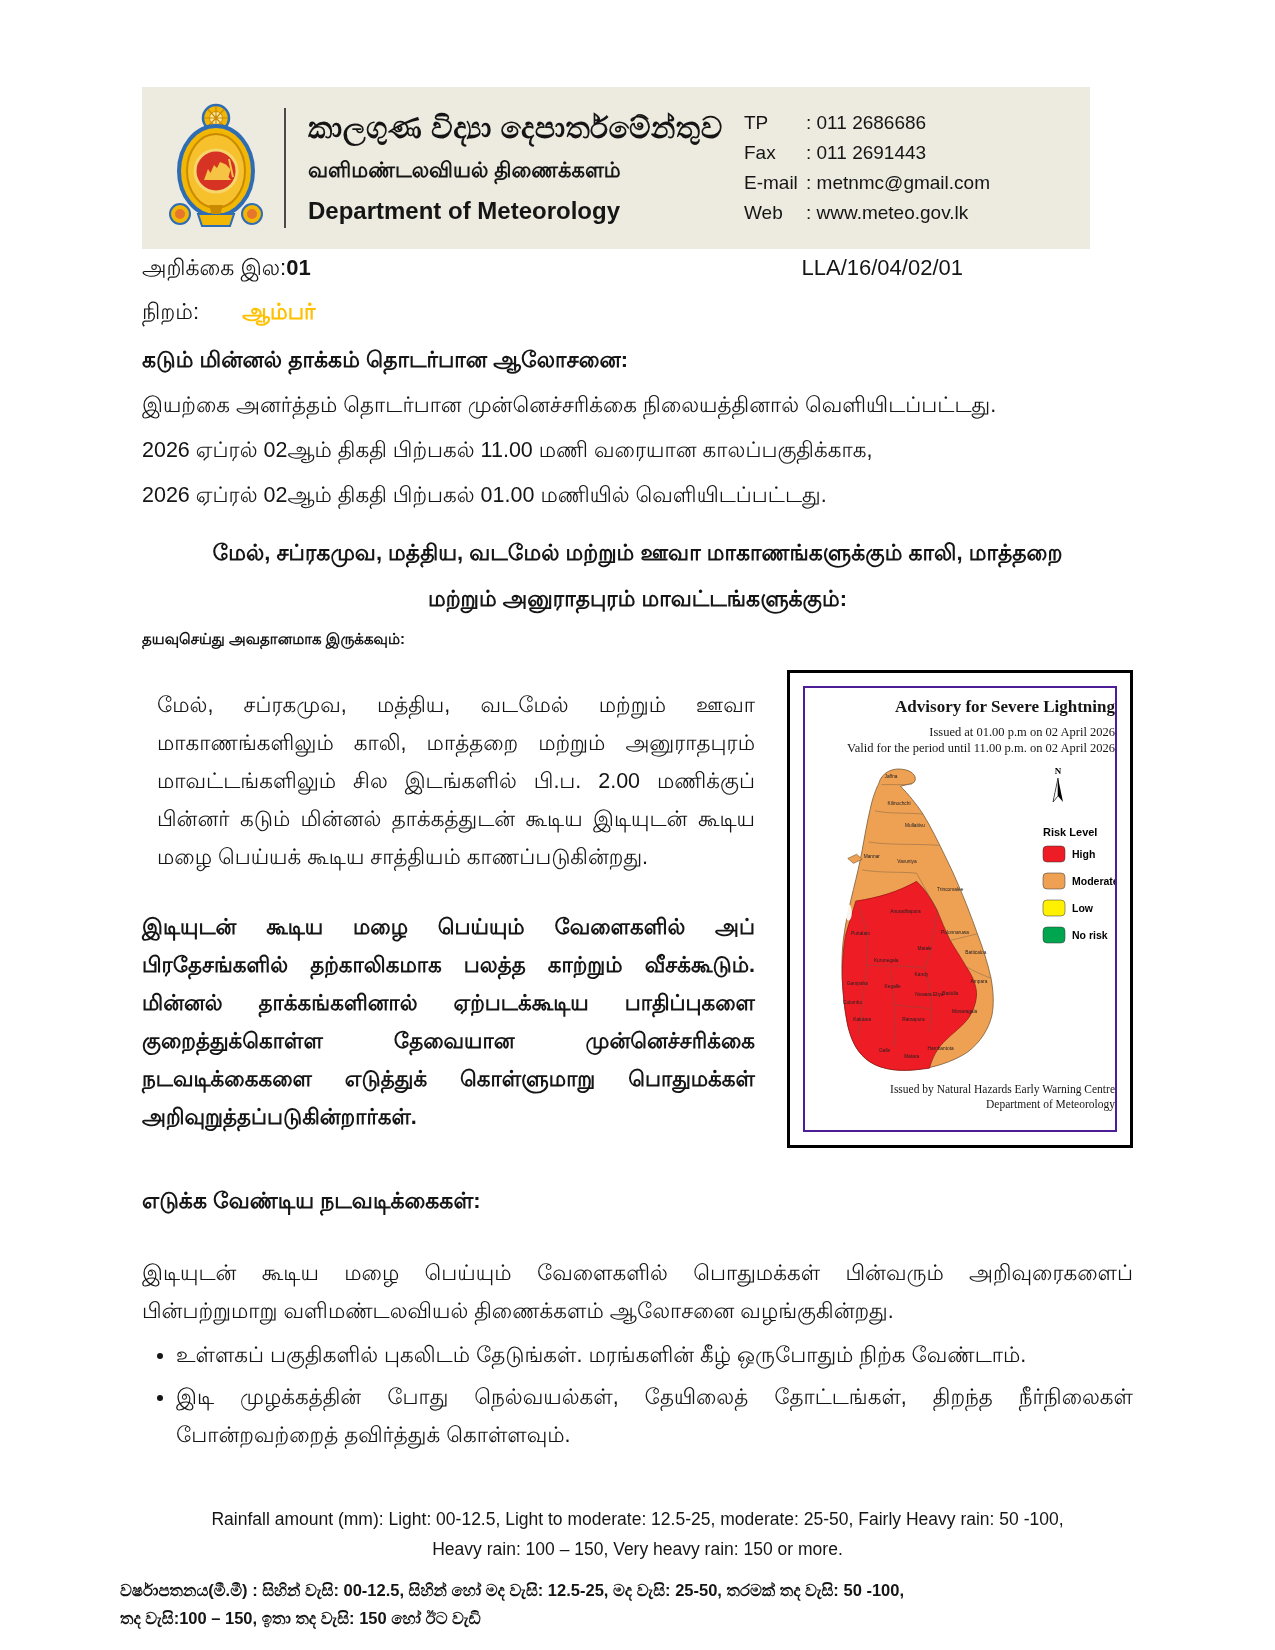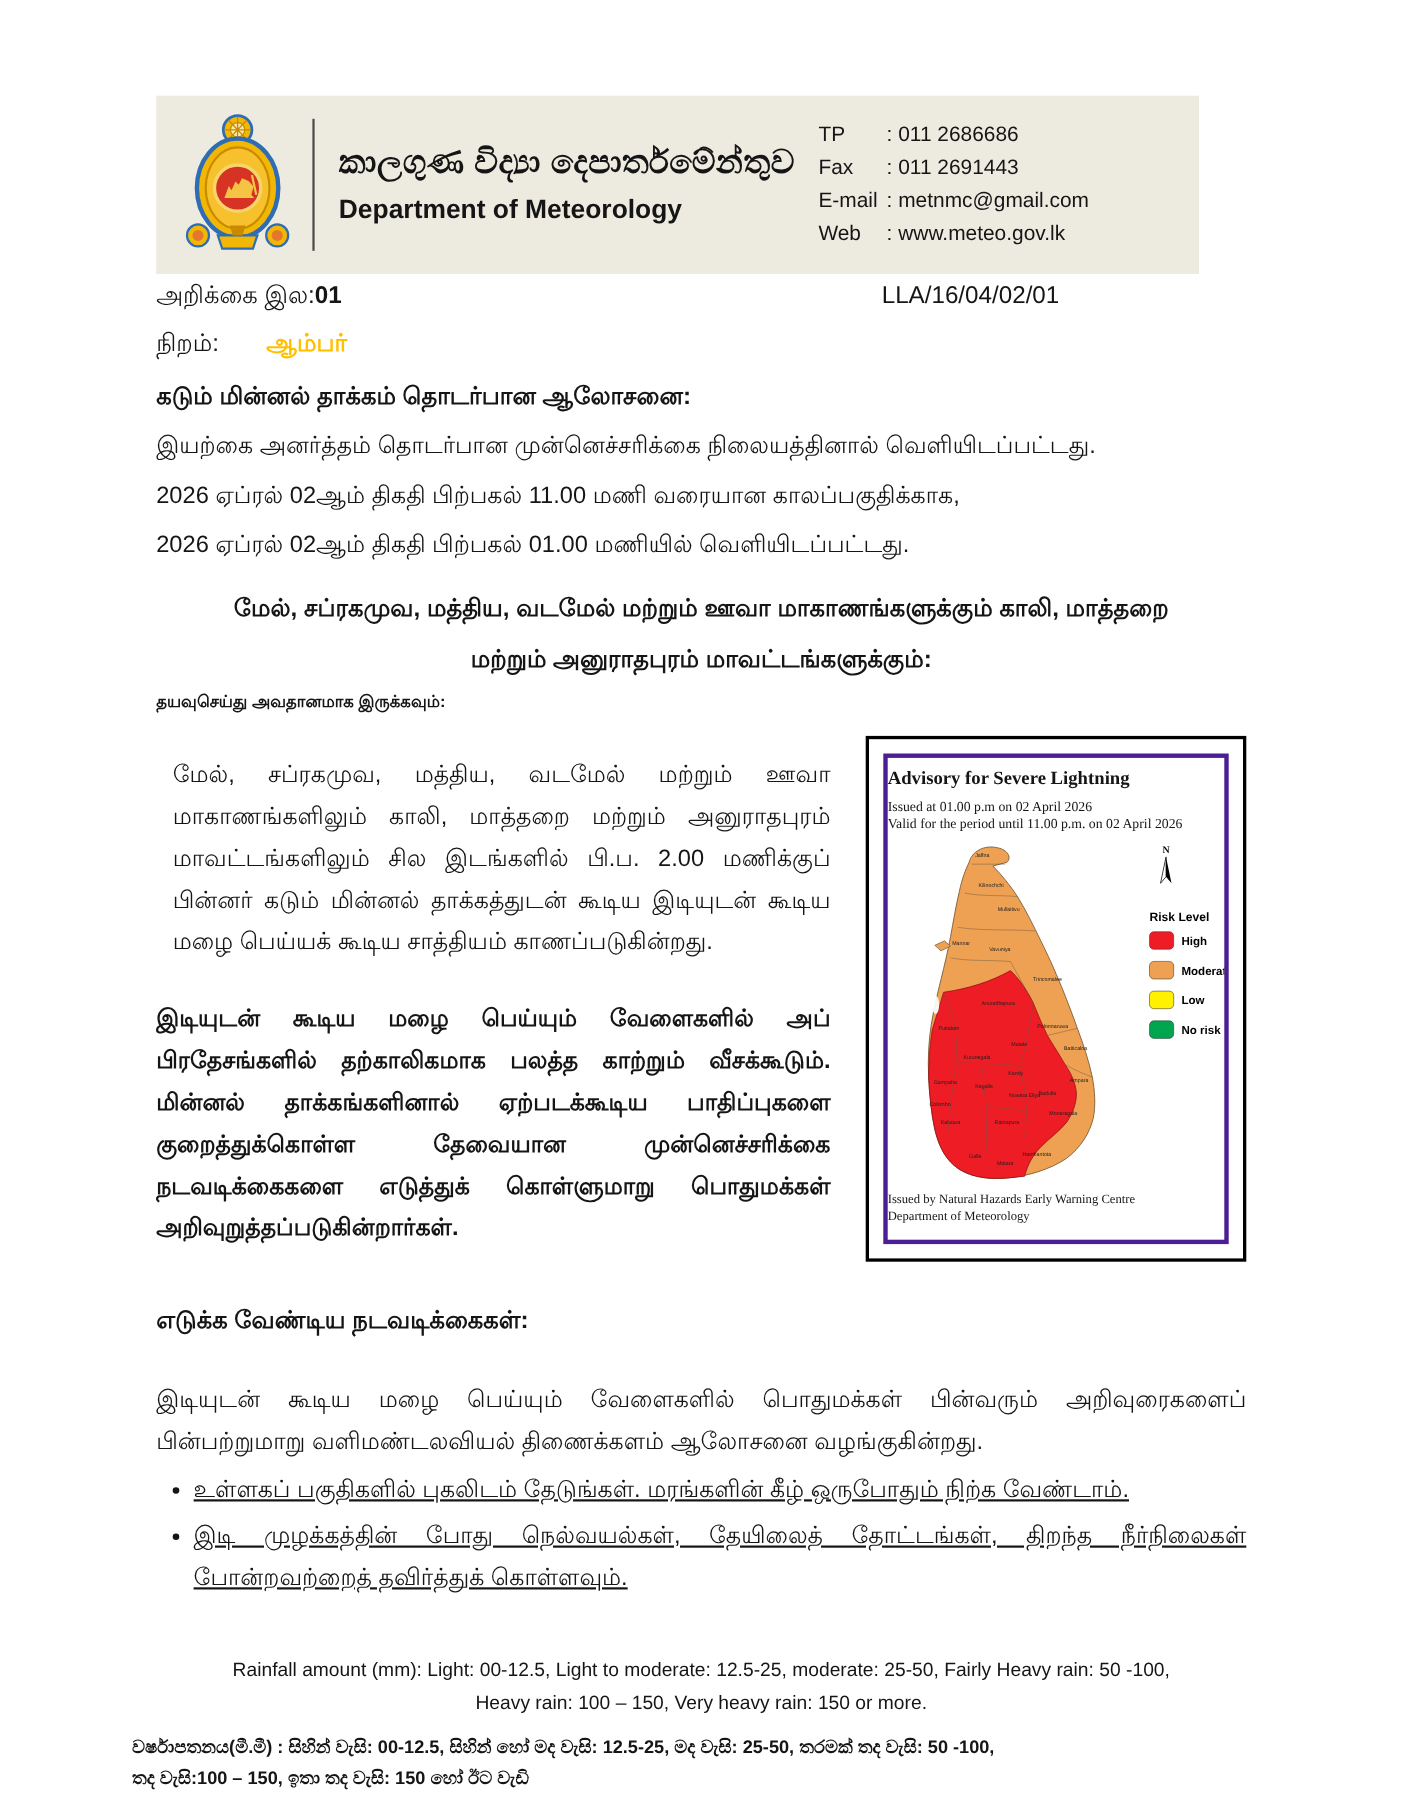--- a/index.html
+++ b/index.html
@@ -24,35 +24,35 @@
   .amber{font-weight:bold;margin-left:37px;}
   .adv-heading{margin:20px 142px 0 142px;font-size:22px;font-weight:bold;}
   .p-line{margin:18px 142px 0 142px;font-size:21.5px;}
   .region-heading{margin:20px 142px 0 142px;text-align:center;font-weight:bold;
                   font-size:22px;line-height:46px;}
   .caution{margin:8px 142px 16px 142px;font-size:15px;font-weight:bold;}
   
   .two-col{margin:0 142px 0 142px;}
   .map-wrap{float:right;width:346px;height:478px;border:3px solid #000;background:#fff;
             padding:13px;box-sizing:border-box;margin:-16px 0 10px 32px;}
-  .map-inner{border:4px solid #4c1d95;height:100%;box-sizing:border-box;
-             padding-top:9px;text-align:left;overflow:hidden;}
+  .map-inner{border:2px solid #4c1d95;height:100%;box-sizing:border-box;
+             padding-top:9px;text-align:right;overflow:hidden;}
   .map-title{font-family:"Liberation Serif",serif;font-size:17px;font-weight:bold;}
   .map-sub{font-family:"Liberation Serif",serif;font-size:12.5px;line-height:1.3;margin-top:7px;}
   .map-svg{margin-top:1px;}
   .map-footer{font-family:"Liberation Serif",serif;font-size:11.5px;line-height:1.35;margin-top:-2px;}
   .just{text-align:justify;font-size:21.5px;line-height:38px;}
   .para1{margin:36px 0 0 15px;}
   .para2{margin:32px 0 0 0;font-weight:bold;}
   .clear{clear:both;}
   
   .actions-heading{margin:30px 142px 0 142px;font-size:22px;font-weight:bold;}
   .actions-intro{margin:38px 142px 0 142px;font-size:21.5px;line-height:38px;text-align:justify;}
   .actions-list{margin:6px 142px 0 150px;padding-left:26px;}
-  .actions-list li{font-size:21.5px;line-height:38px;margin-top:4px;text-align:justify;text-decoration:underline;}
+  .actions-list li{font-size:21.5px;line-height:38px;margin-top:4px;text-align:justify;}
   
   .rain-en{margin:50px 120px 0 120px;text-align:center;font-size:17.5px;line-height:30px;}
   .rain-si{margin:12px 120px 0 120px;text-align:left;font-size:16.5px;line-height:28px;font-weight:bold;}
   
   .dlabel{font-size:6px;fill:#222;text-anchor:middle;font-family:"Liberation Sans",sans-serif;}
   .legend-title{font-size:11px;font-weight:bold;fill:#000;font-family:"Liberation Sans",sans-serif;}
   .legend-label{font-size:10.5px;font-weight:bold;fill:#000;font-family:"Liberation Sans",sans-serif;}
   .north-n{font-size:9px;font-weight:bold;fill:#000;text-anchor:middle;font-family:"Liberation Serif",serif;}
 </style>
 </head>
@@ -73,20 +73,21 @@
       <path d="M32 113h36l-4 12h-28z" fill="#F2B705" stroke="#2E6DB4" stroke-width="2"></path>
       <path d="M43 104h14l-2.5 9h-9z" fill="#C98A00"></path>
       <circle cx="14" cy="113" r="10" fill="#F2B705" stroke="#2E6DB4" stroke-width="2"></circle>
       <circle cx="14" cy="113" r="5" fill="#E5762D"></circle>
       <circle cx="86" cy="113" r="10" fill="#F2B705" stroke="#2E6DB4" stroke-width="2"></circle>
       <circle cx="86" cy="113" r="5" fill="#E5762D"></circle>
     </svg>
     <div class="lh-divider"></div>
     <div class="lh-titles">
       <div class="lh-sinhala">කාලගුණ විද්‍යා දෙපාර්තමේන්තුව</div>
+      <div class="lh-tamil">வளிமண்டலவியல் திணைக்களம்</div>
       <div class="lh-english">Department of Meteorology</div>
     </div>
     <div class="lh-contacts">
       <div>
         <span class="c-label">TP</span><span>: 011 2686686</span>
       </div>
       <div>
         <span class="c-label">Fax</span><span>: 011 2691443</span>
       </div>
       <div>

